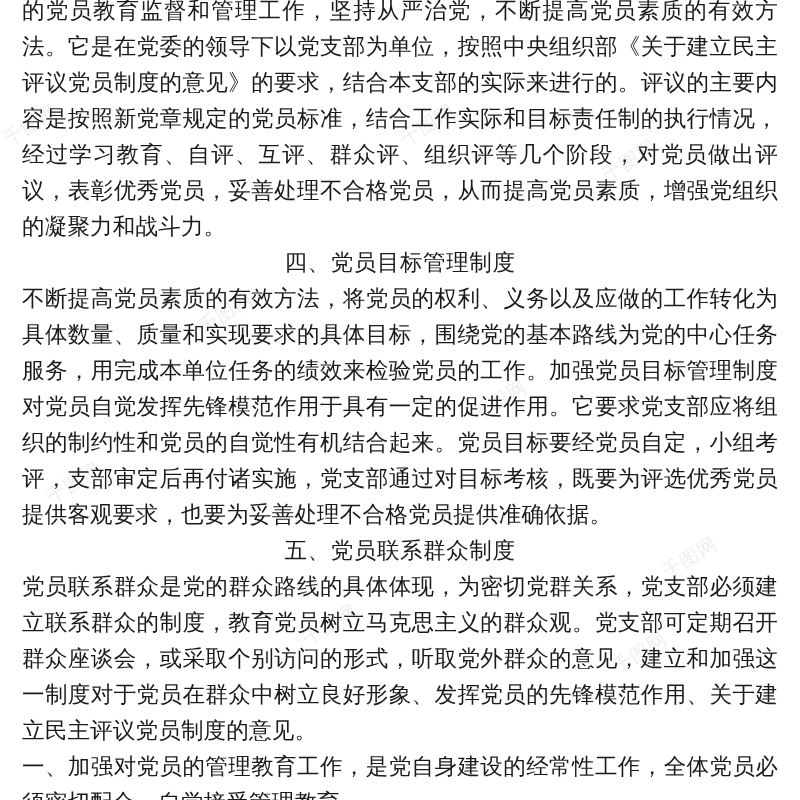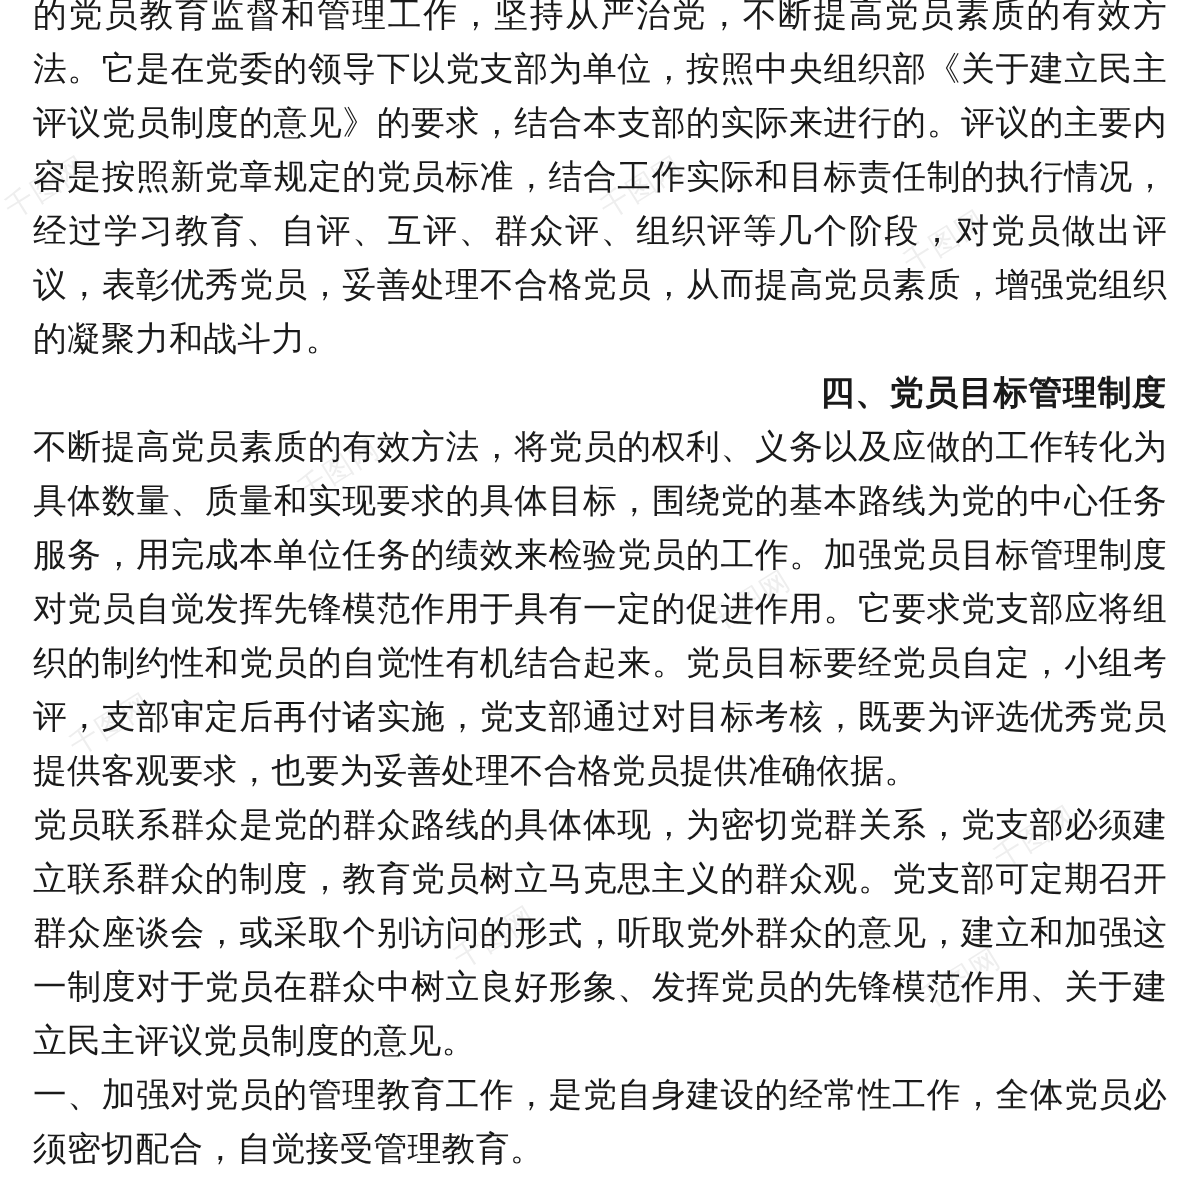--- a/index.html
+++ b/index.html
@@ -60,22 +60,22 @@
     padding: 0 22px 0 22px;
     font-size: 22.5px;
     line-height: 36px;
     text-align: justify;
     text-justify: inter-character;
     letter-spacing: 0.2px;
     word-break: break-all;
   }
 
   .heading {
-    font-weight: 700;
-    text-align: right;
+    font-weight: 400;
+    text-align: center;
     letter-spacing: 0.6px;
   }
 
   .para.clipped-top {
     margin-top: -8px;
   }
 
   .item {
     text-align: justify;
   }
@@ -98,19 +98,20 @@
   </div>
 
   <div class="doc-body">
 
     <p class="para clipped-top">的党员教育监督和管理工作，坚持从严治党，不断提高党员素质的有效方法。它是在党委的领导下以党支部为单位，按照中央组织部《关于建立民主评议党员制度的意见》的要求，结合本支部的实际来进行的。评议的主要内容是按照新党章规定的党员标准，结合工作实际和目标责任制的执行情况，经过学习教育、自评、互评、群众评、组织评等几个阶段，对党员做出评议，表彰优秀党员，妥善处理不合格党员，从而提高党员素质，增强党组织的凝聚力和战斗力。</p>
 
     <h2 class="heading">四、党员目标管理制度</h2>
 
     <p class="para">不断提高党员素质的有效方法，将党员的权利、义务以及应做的工作转化为具体数量、质量和实现要求的具体目标，围绕党的基本路线为党的中心任务服务，用完成本单位任务的绩效来检验党员的工作。加强党员目标管理制度对党员自觉发挥先锋模范作用于具有一定的促进作用。它要求党支部应将组织的制约性和党员的自觉性有机结合起来。党员目标要经党员自定，小组考评，支部审定后再付诸实施，党支部通过对目标考核，既要为评选优秀党员提供客观要求，也要为妥善处理不合格党员提供准确依据。</p>
 
+    <h2 class="heading">五、党员联系群众制度</h2>
 
     <p class="para">党员联系群众是党的群众路线的具体体现，为密切党群关系，党支部必须建立联系群众的制度，教育党员树立马克思主义的群众观。党支部可定期召开群众座谈会，或采取个别访问的形式，听取党外群众的意见，建立和加强这一制度对于党员在群众中树立良好形象、发挥党员的先锋模范作用、关于建立民主评议党员制度的意见。</p>
 
     <p class="item">一、加强对党员的管理教育工作，是党自身建设的经常性工作，全体党员必须密切配合，自觉接受管理教育。</p>
 
   </div>
 </div>
 
 </body></html>

